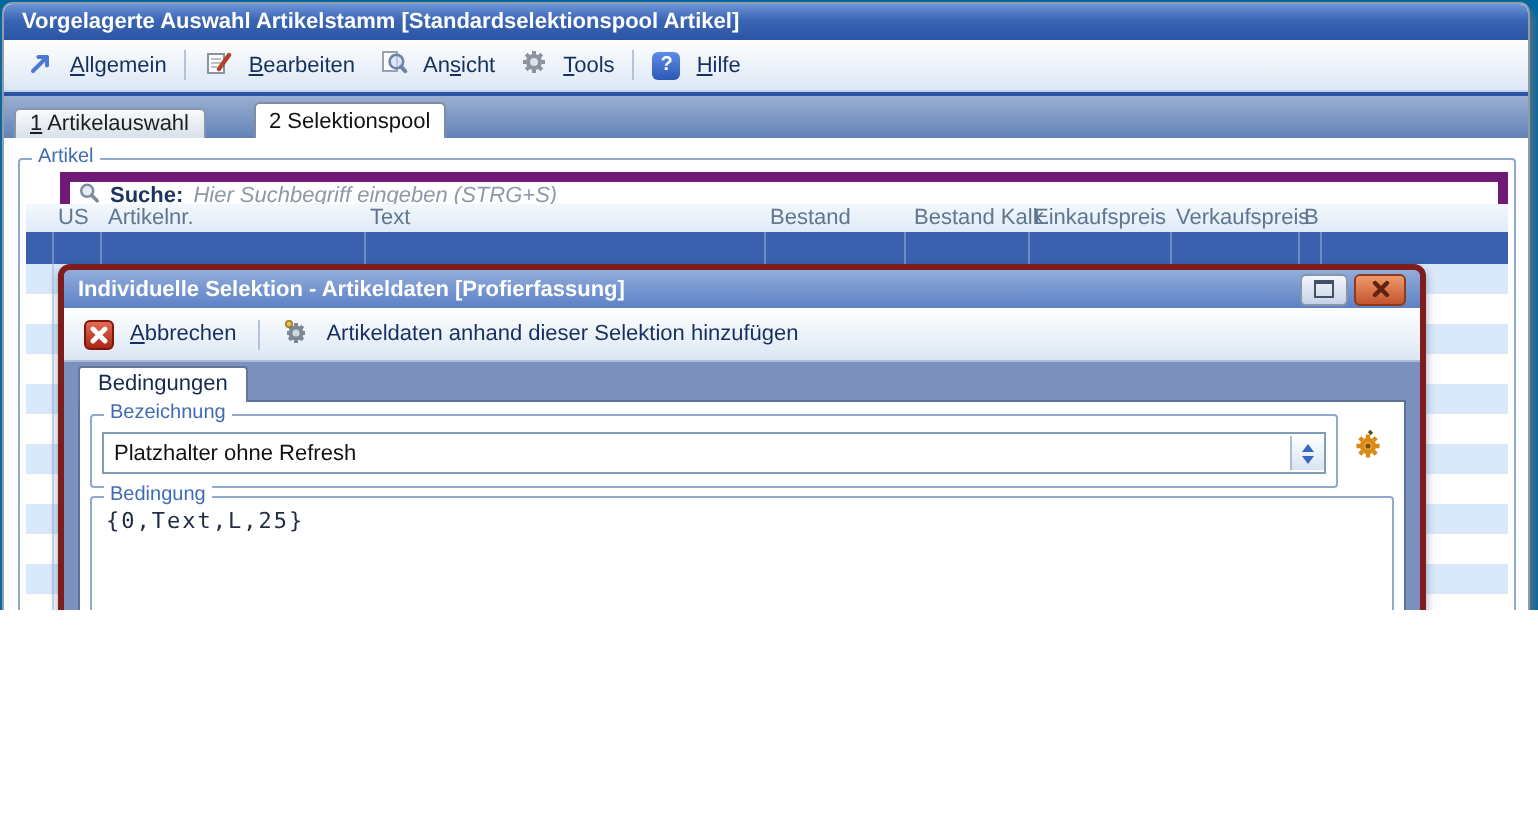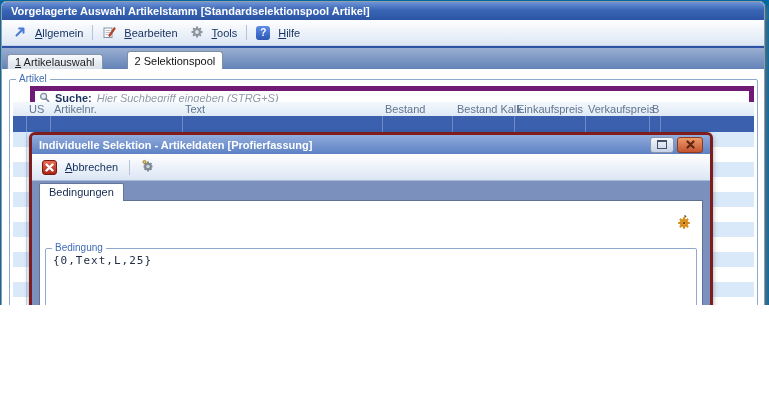--- a/index.html
+++ b/index.html
@@ -105,20 +105,30 @@
               <rect x="2" y="3" width="8" height="9.5" fill="#fefefe" stroke="#8a93a1"></rect>
               <path d="M3.5 5.5h5 M3.5 7.5h5 M3.5 9.5h3" stroke="#b7c2cd" stroke-width="1"></path>
               <path d="M7.5 10.5 L12.5 3.5" stroke="#b5402a" stroke-width="2.2" stroke-linecap="round"></path>
             </svg>
       </span>
       <span class="nowrap"><span class="u">B</span><span>earbeiten</span></span>
     </div>
     <div class="menu-item">
       <span>
         <svg width="14" height="14" viewBox="0 0 14 14">
+              <rect x="1.5" y="2" width="7" height="9.5" fill="#fefefe" stroke="#97a2b0"></rect>
+              <circle cx="8.2" cy="6.8" r="3.4" fill="rgba(204,221,242,.65)" stroke="#6b84a8" stroke-width="1.3"></circle>
+              <path d="M10.6 9.3 L12.6 11.6" stroke="#6b84a8" stroke-width="2" stroke-linecap="round"></path>
+            </svg>
+      </span>
+      <span class="nowrap"><span>An</span><span class="u">s</span><span>icht</span></span>
+    </div>
+    <div class="menu-item">
+      <span>
+        <svg width="14" height="14" viewBox="0 0 14 14">
               <g stroke="#8d939c" stroke-width="2">
                 <circle cx="7" cy="7" r="3" fill="#dde3ea"></circle>
                 <path d="M7 1.5V3.4 M7 10.6V12.5 M1.5 7H3.4 M10.6 7H12.5 M3.1 3.1L4.4 4.4 M9.6 9.6L10.9 10.9 M10.9 3.1L9.6 4.4 M4.4 9.6L3.1 10.9"></path>
               </g>
             </svg>
       </span>
       <span class="nowrap"><span class="u">T</span><span>ools</span></span>
     </div>
     <div class="msep"></div>
     <div class="menu-item">
@@ -191,27 +201,38 @@
         <div class="menu-item" style="padding:2px 2px">
           <span>
             <svg width="14" height="14" viewBox="0 0 14 14">
                   <g stroke="#7d8894" stroke-width="2">
                     <circle cx="7" cy="7.5" r="2.8" fill="#cfd6de"></circle>
                     <path d="M7 2.5V4 M7 11V12.5 M2.5 7.5H4 M10 7.5H11.5 M3.6 4.1L4.7 5.2 M9.3 9.8L10.4 10.9 M10.4 4.1L9.3 5.2 M4.7 9.8L3.6 10.9"></path>
                   </g>
                   <circle cx="3.5" cy="3" r="1.6" fill="#e8c058" stroke="#9a7a20" stroke-width=".8"></circle>
                 </svg>
           </span>
+          <span class="nowrap">Artikeldaten anhand dieser Selektion hinzufügen</span>
         </div>
       </div>
 
       <div class="dlg-body">
         <div class="dlg-tab">Bedingungen</div>
         <div class="dlg-panel">
 
+          <div class="grp grp-bez">
+            <span class="group-label">Bezeichnung</span>
+            <div class="combo">
+              <span>Platzhalter ohne Refresh</span>
+              <span class="spinner">
+                <span class="tri-up"></span>
+                <span class="tri-dn"></span>
+              </span>
+            </div>
+          </div>
 
           <span class="run-icon">
             <svg width="16" height="16" viewBox="0 0 16 16">
                   <g stroke="#d88a14" stroke-width="2.2">
                     <circle cx="8" cy="9" r="3" fill="#f2b44d"></circle>
                     <path d="M8 3.2V5 M8 13V14.8 M2.2 9H4 M12 9H13.8 M3.9 4.9L5.2 6.2 M10.8 11.8L12.1 13.1 M12.1 4.9L10.8 6.2 M5.2 11.8L3.9 13.1"></path>
                   </g>
                   <circle cx="8" cy="9" r="1.3" fill="#7a4d08"></circle>
                   <path d="M8.5 1.5 L10 3" stroke="#6b4a10" stroke-width="1.6"></path>
                 </svg>

